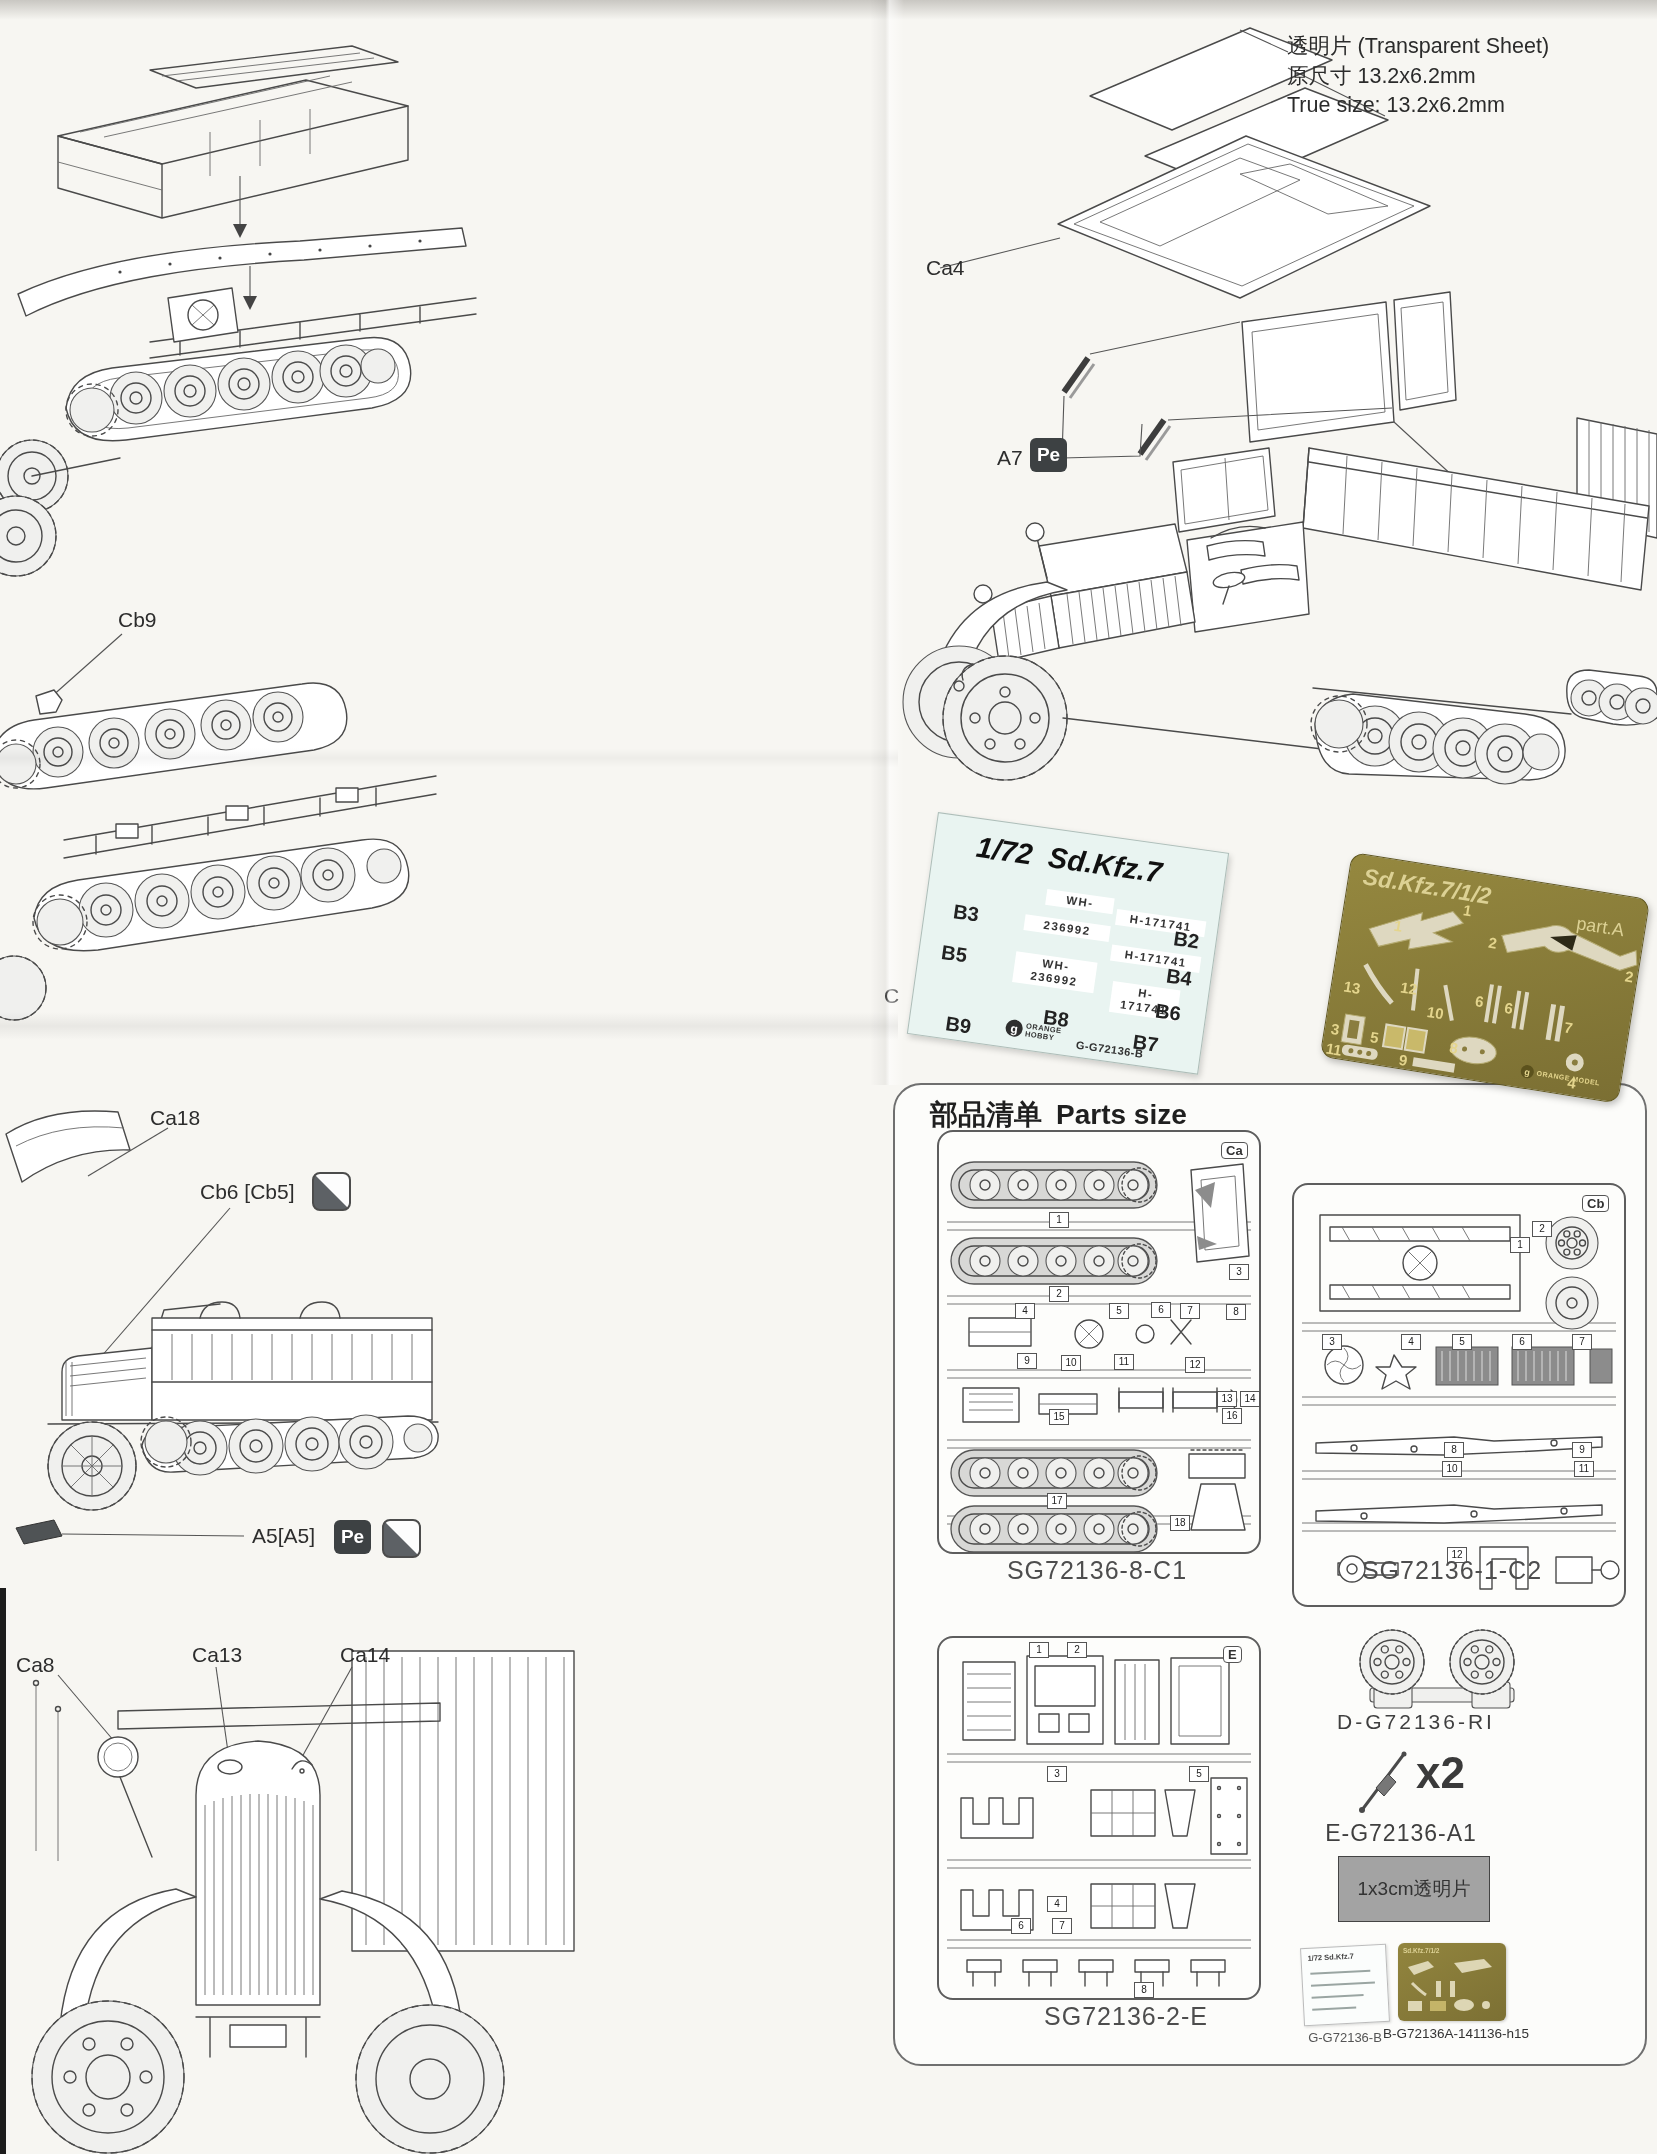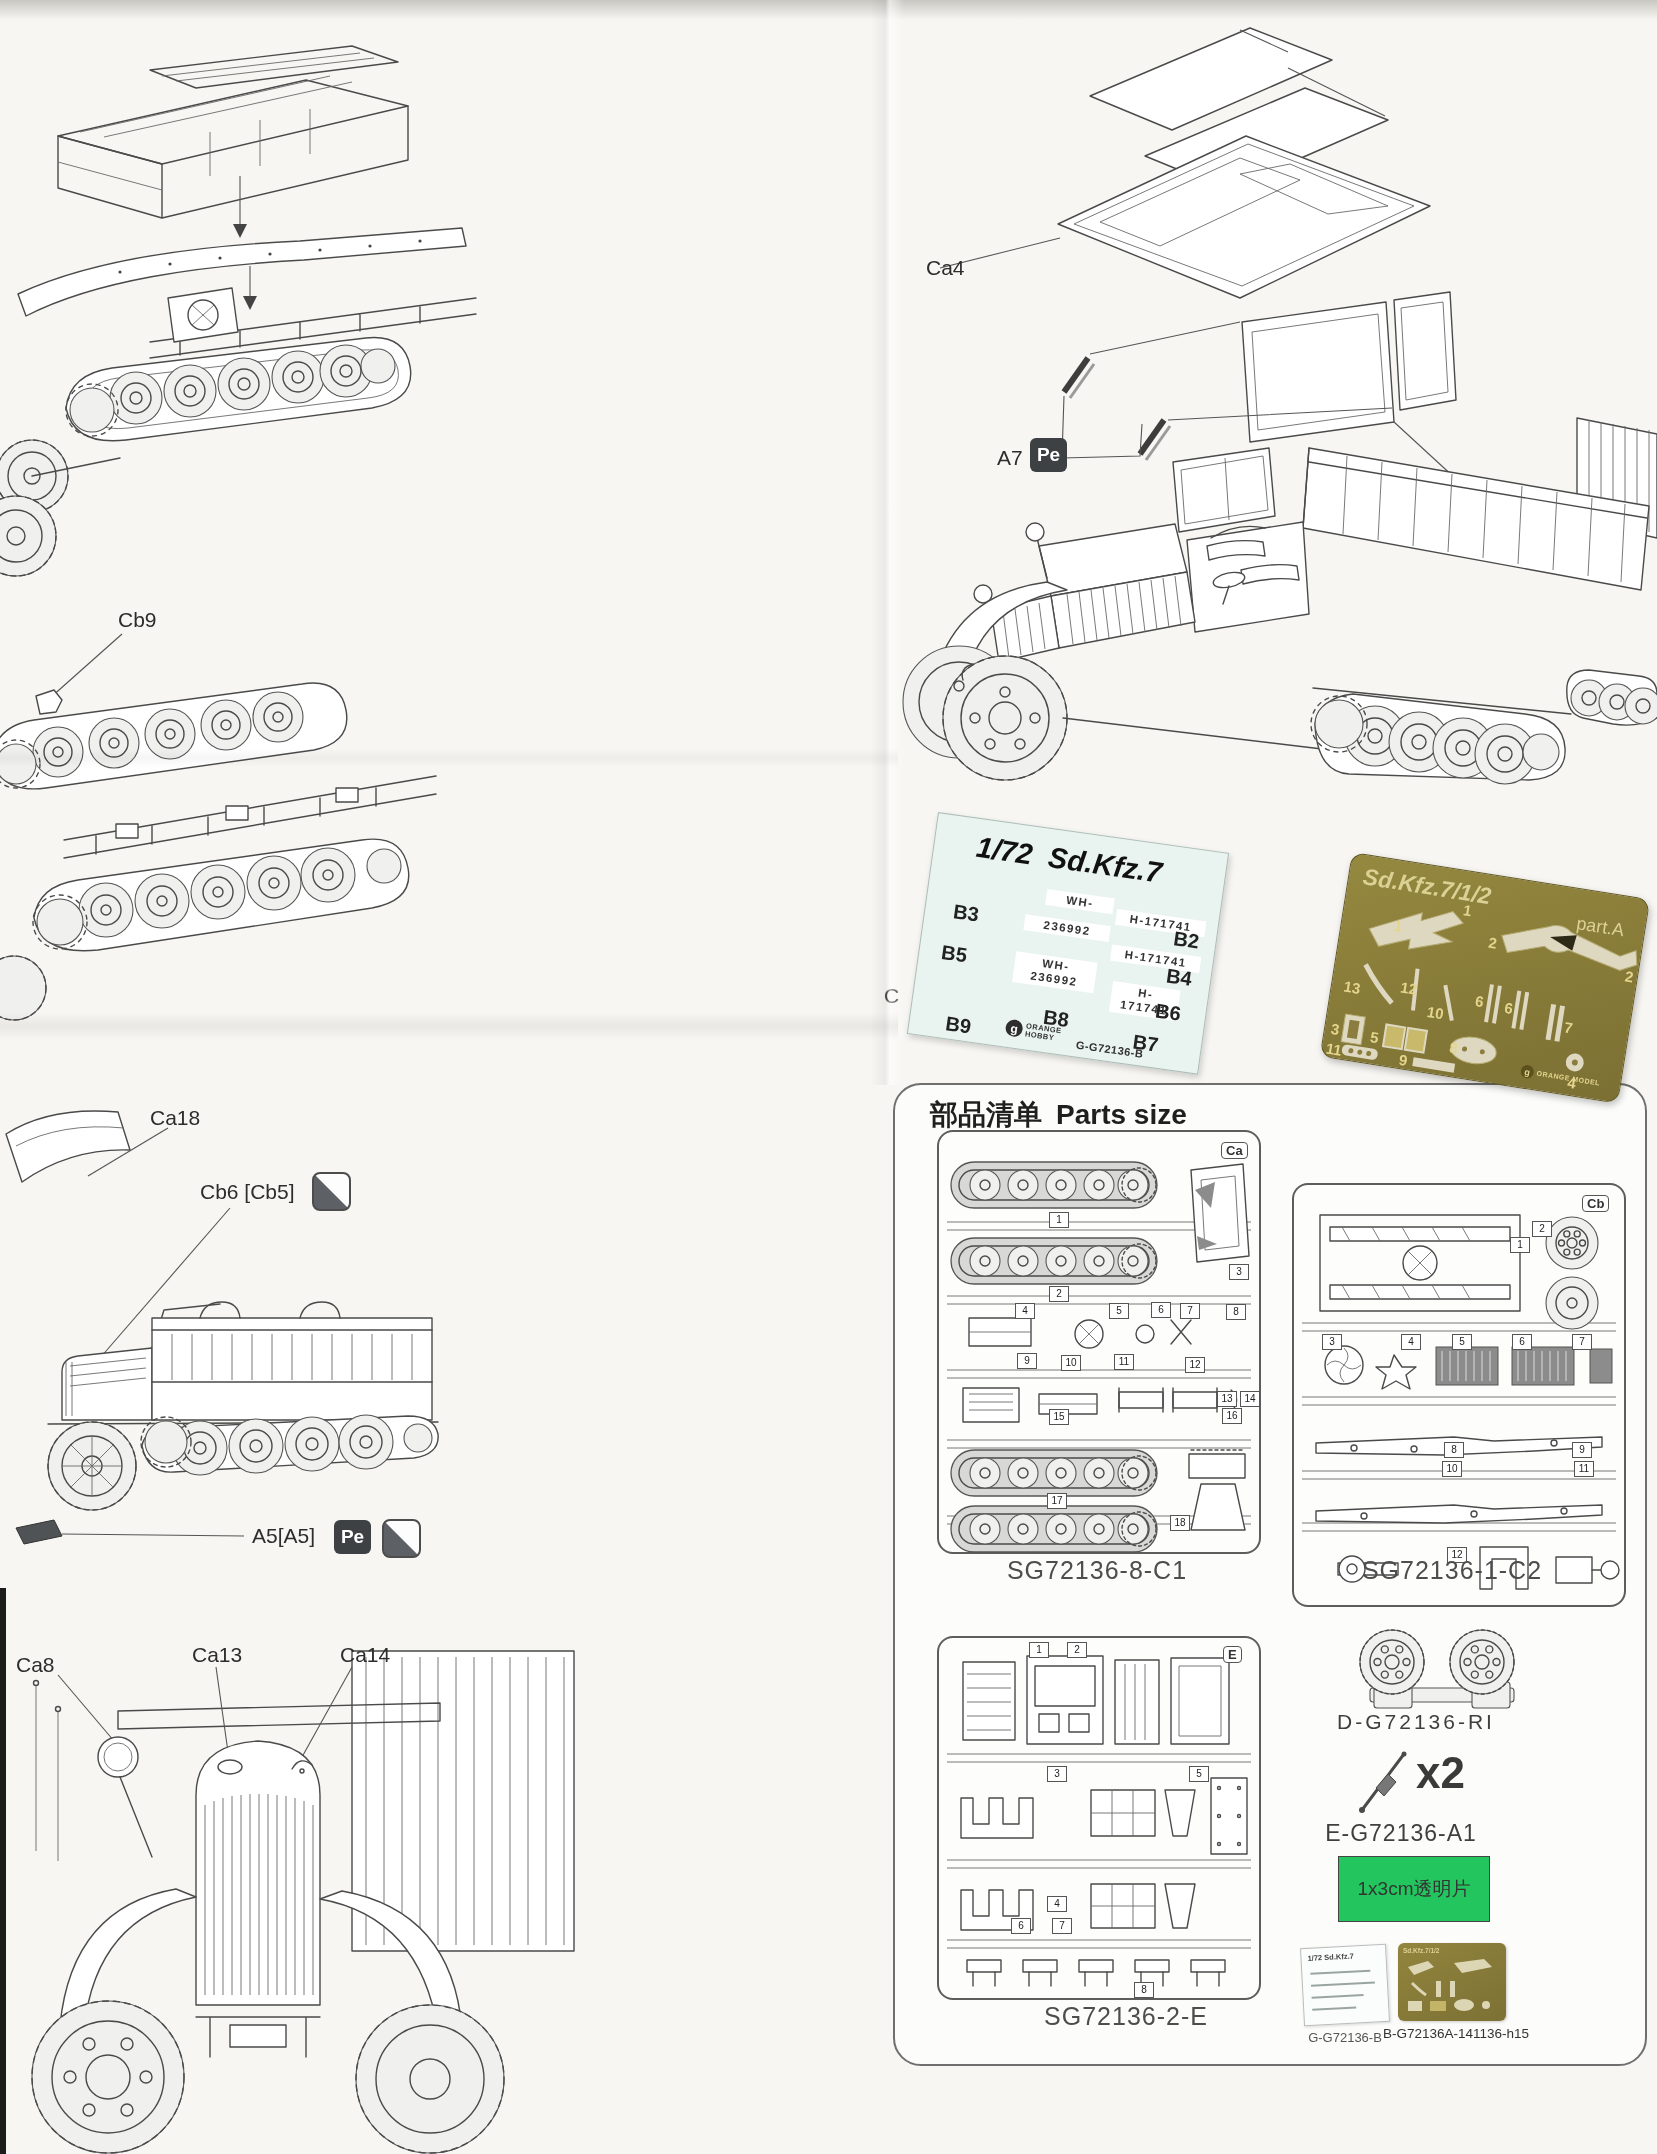--- a/index.html
+++ b/index.html
@@ -53,21 +53,21 @@
   .panel-hdr .en{margin-left:14px;}
   .sprue-box{position:absolute;border:2px solid #5d5d5d;border-radius:16px;background:#fdfdfb;}
   .corner-tag{position:absolute;border:1.5px solid #555;border-radius:4px;padding:0 4px;font-size:13px;
               font-weight:bold;color:#333;background:#fff;}
   .chip{position:absolute;min-width:14px;height:14px;line-height:14px;font-size:10px;text-align:center;
         background:#fff;border:1px solid #555;color:#222;padding:0 2px;}
   .sprue-name{position:absolute;font-size:25px;color:#4d4d4d;letter-spacing:1px;text-align:center;}
   .sub-name{position:absolute;font-size:21px;color:#3f3f3f;letter-spacing:3px;text-align:center;}
   .x2{position:absolute;left:1416px;top:1748px;font-size:44px;font-weight:800;color:#3a3a3a;}
   .clear-box{position:absolute;left:1338px;top:1856px;width:150px;height:64px;border:1.6px solid #444;
-             background:#22c55e;display:flex;align-items:center;justify-content:center;font-size:19px;color:#333;}
+             background:#a3a3a3;display:flex;align-items:center;justify-content:center;font-size:19px;color:#333;}
   .thumb-decal{position:absolute;left:1302px;top:1946px;width:84px;height:76px;background:#fbfdfc;
                border:1px solid #bbb;transform:rotate(-3deg);box-shadow:1px 1px 3px rgba(0,0,0,.15);}
   .thumb-decal .t{position:absolute;left:6px;top:5px;font-size:7.5px;font-weight:bold;color:#444;}
   .trow{position:absolute;left:8px;height:2px;background:#9aa5a2;}
   .thumb-pe{position:absolute;left:1398px;top:1943px;width:108px;height:78px;border-radius:6px;
             background:linear-gradient(150deg,#92853e,#7c7034);box-shadow:1px 1px 3px rgba(0,0,0,.2);}
   .thumb-pe .t{position:absolute;left:5px;top:4px;font-size:6.5px;font-weight:bold;color:#dcd194;}
   .thumb-lbl{position:absolute;font-size:13px;color:#555;text-align:center;}
   
   .scan-top{position:absolute;left:0;top:0;width:100%;height:20px;
@@ -311,20 +311,25 @@
     <polygon class="sf" points="205,140 365,72 448,104 288,174"></polygon>
     <g>
       <polygon class="sf" points="118,208 306,120 490,190 300,282"></polygon>
       <polygon class="s2" points="134,208 308,128 474,190 302,270"></polygon>
       <polygon class="s2" points="160,206 300,142 360,164 220,230"></polygon>
       <polygon class="s2" points="300,158 388,198 448,190 350,148"></polygon>
     </g>
     <path class="ld" d="M348,36 L300,14 M348,52 L445,100"></path>
     <path class="ld" d="M0,252 L120,222"></path>
   </svg>
+  <div class="note">
+    <div>透明片 (Transparent Sheet)</div>
+    <div>原尺寸 13.2x6.2mm</div>
+    <div>True size: 13.2x6.2mm</div>
+  </div>
   <span class="lbl" style="left:926px;top:256px">Ca4</span>
 
   <svg class="draw" style="left:990px;top:280px" width="480" height="330" viewBox="0 0 480 330">
     <g>
       <polygon class="sf" points="252,42 396,22 404,142 260,162"></polygon>
       <polygon class="s2" points="262,52 388,34 395,132 268,150"></polygon>
     </g>
     <g>
       <polygon class="sf" points="404,20 460,12 466,120 410,130"></polygon>
       <polygon class="s2" points="411,28 453,22 458,112 416,120"></polygon>

